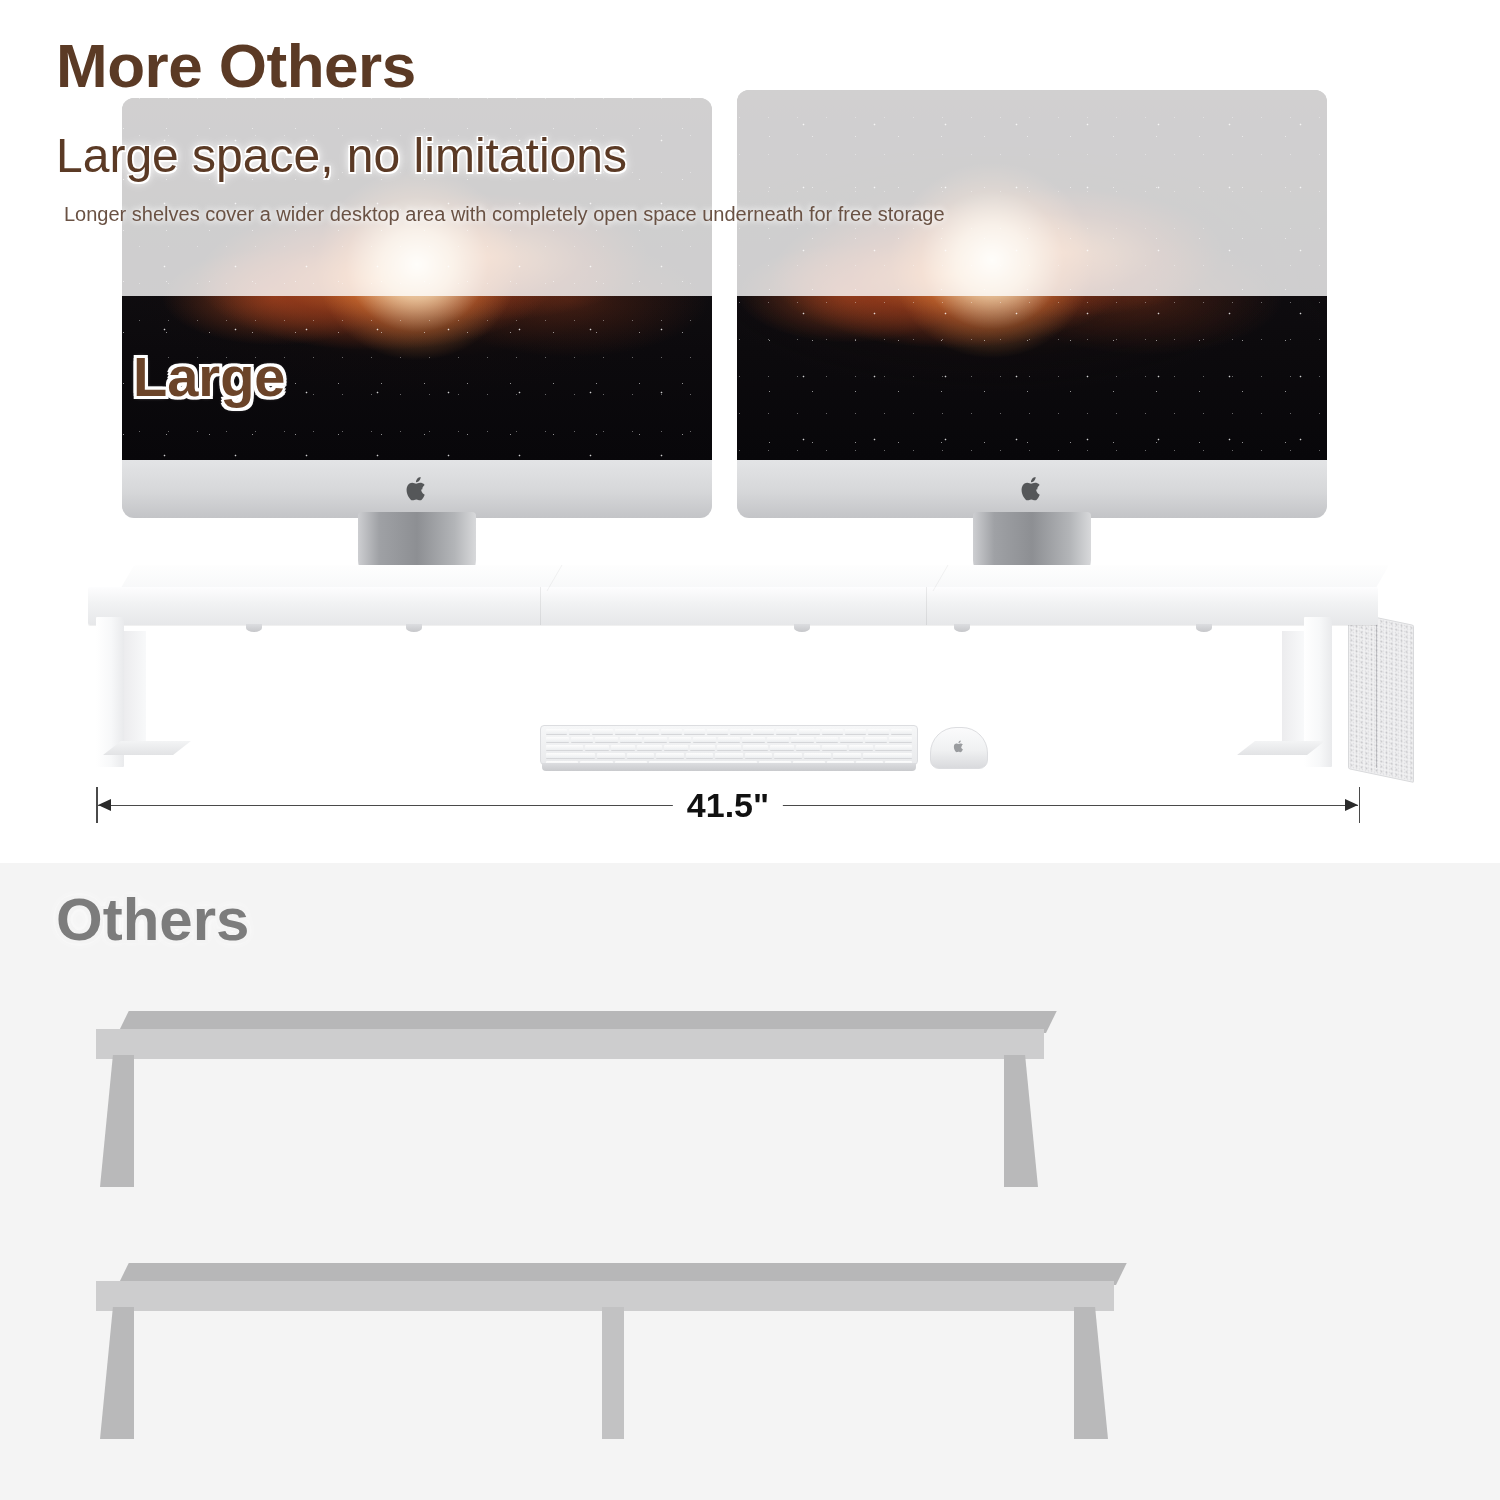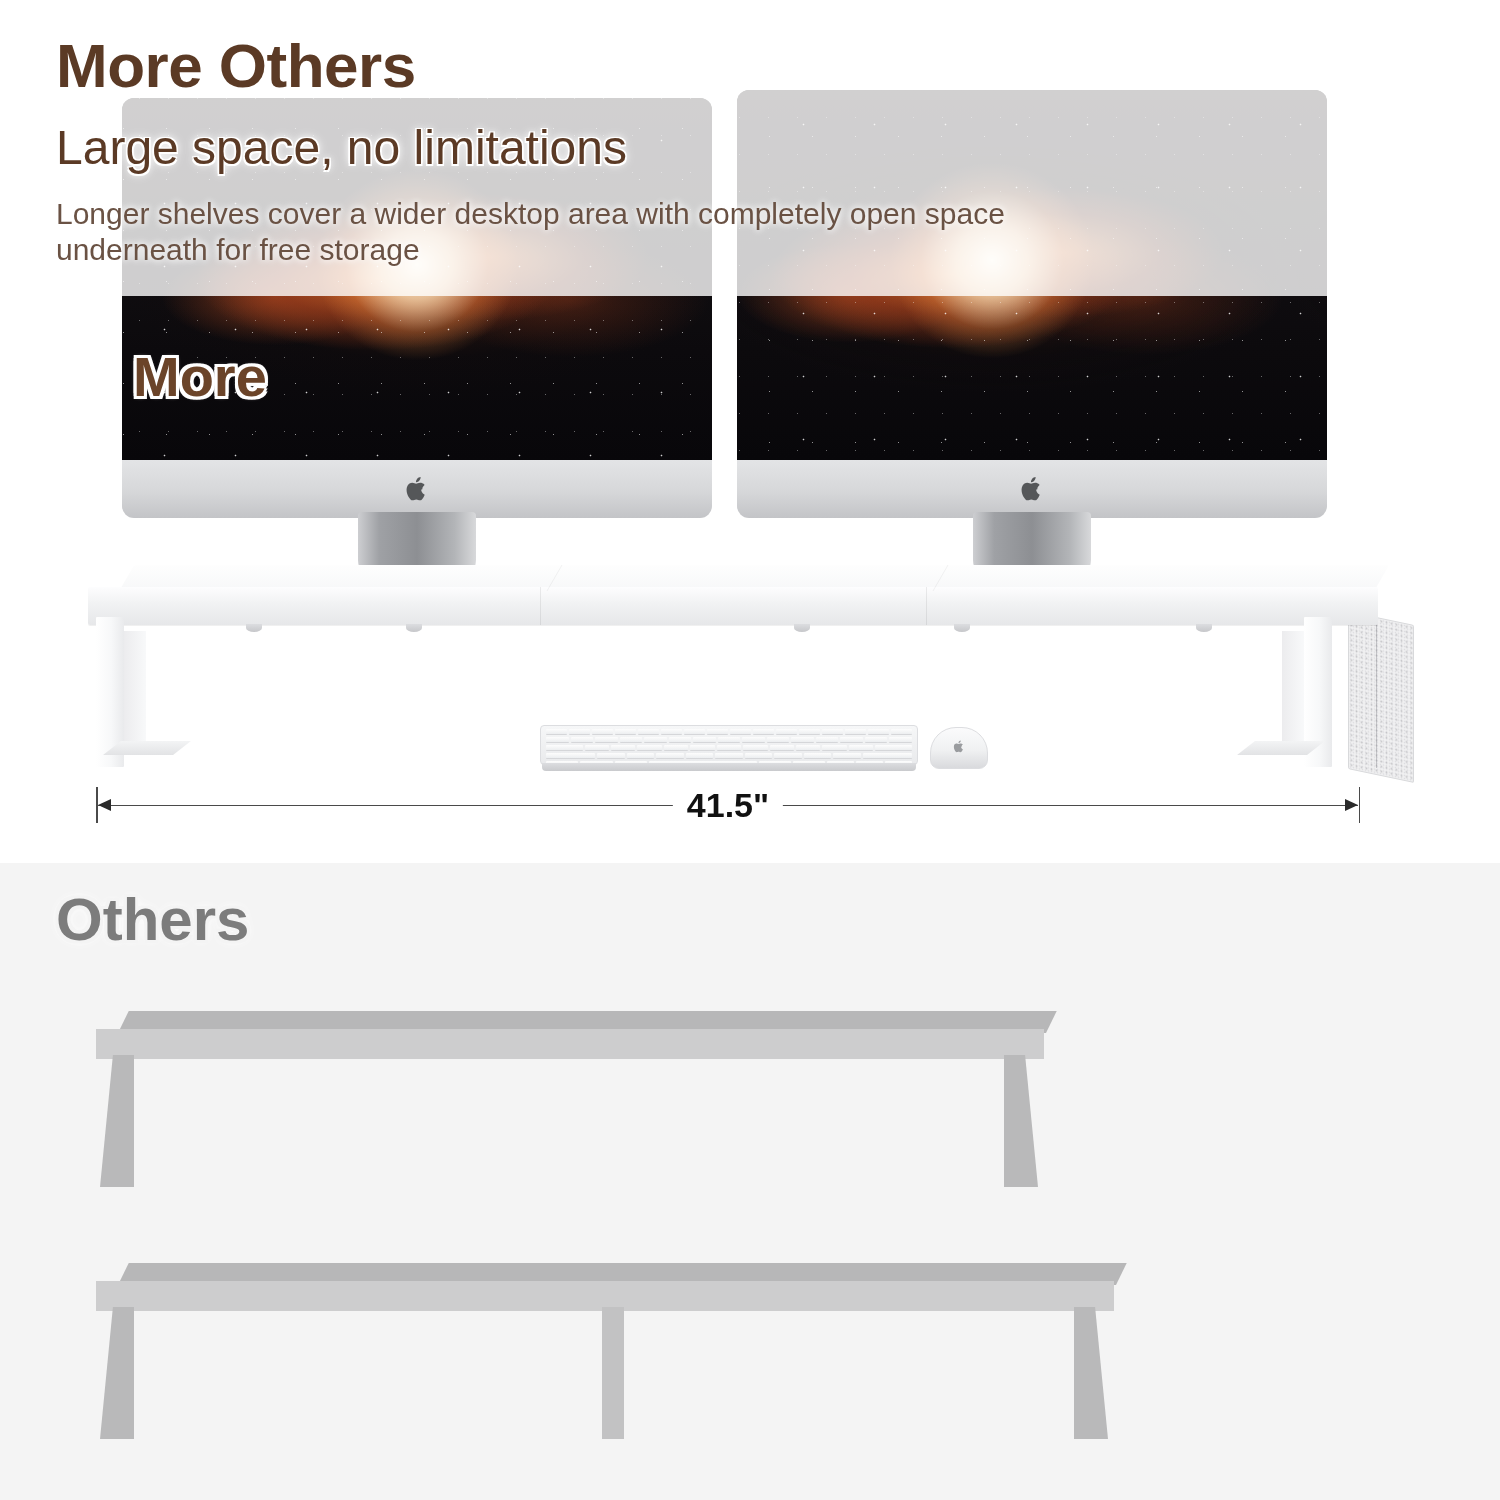--- a/index.html
+++ b/index.html
@@ -78,28 +78,28 @@
     z-index:40;
   }
   #headline{
     position:absolute; left:56px; top:30px;
     font-size:62px; font-weight:bold; color:#5b3a25;
     letter-spacing:-0.5px;
     text-shadow: -2px -2px 0 #fff, 2px -2px 0 #fff, -2px 2px 0 #fff, 2px 2px 0 #fff,
                  0 0 7px #fff, 0 0 12px #fff;
   }
   #subhead{
-    position:absolute; left:56px; top:120px;
+    position:absolute; left:56px; top:128px;
     font-size:48px; font-weight:normal; color:#5b3a25;
     text-shadow: -1.5px -1.5px 0 #fff, 1.5px -1.5px 0 #fff, -1.5px 1.5px 0 #fff, 1.5px 1.5px 0 #fff,
                  0 0 7px #fff, 0 0 12px #fff;
   }
   #body-copy{
-    position:absolute; left:56px; top:196px;
-    font-size:30px; line-height:36px; color:#6a5244;
+    position:absolute; left:64px; top:196px;
+    font-size:20px; line-height:36px; color:#6a5244;
     max-width:960px;
     text-shadow:0 0 6px #fff, 0 0 10px #fff;
   }
 
   
   #ours-badge{
     position:absolute; left:133px; top:344px;
     font-size:56px; font-weight:bold; color:#6b4429;
     z-index:45;
     text-shadow: -3px -3px 0 #fff, 3px -3px 0 #fff, -3px 3px 0 #fff, 3px 3px 0 #fff,
@@ -395,21 +395,21 @@
     <div class="dim-arrow left" style="left:2px;"></div>
     <div class="dim-arrow right" style="right:2px;"></div>
     <div class="dim-label dark-bg" style="left:632px; font-size:34px;">41.5"</div>
   </div>
 
   <div id="text-overlay"></div>
   <h1 id="headline" style="z-index:41;">More Others</h1>
   <h2 id="subhead" style="z-index:41;">Large space, no limitations</h2>
   <p id="body-copy" style="z-index:41;">Longer shelves cover a wider desktop area with completely open space underneath for free storage</p>
 
-  <div id="ours-badge">More</div>
+  <div id="ours-badge">Large</div>
 
 </div>
 
 <div id="others-section">
 
   <div id="others-title">Others</div>
 
   <div class="gray-stand" style="left:96px; top:148px; width:948px; height:190px;">
     <div class="gs-top" style="left:22px; width:928px;"></div>
     <div class="gs-face" style="left:0; width:948px;"></div>

